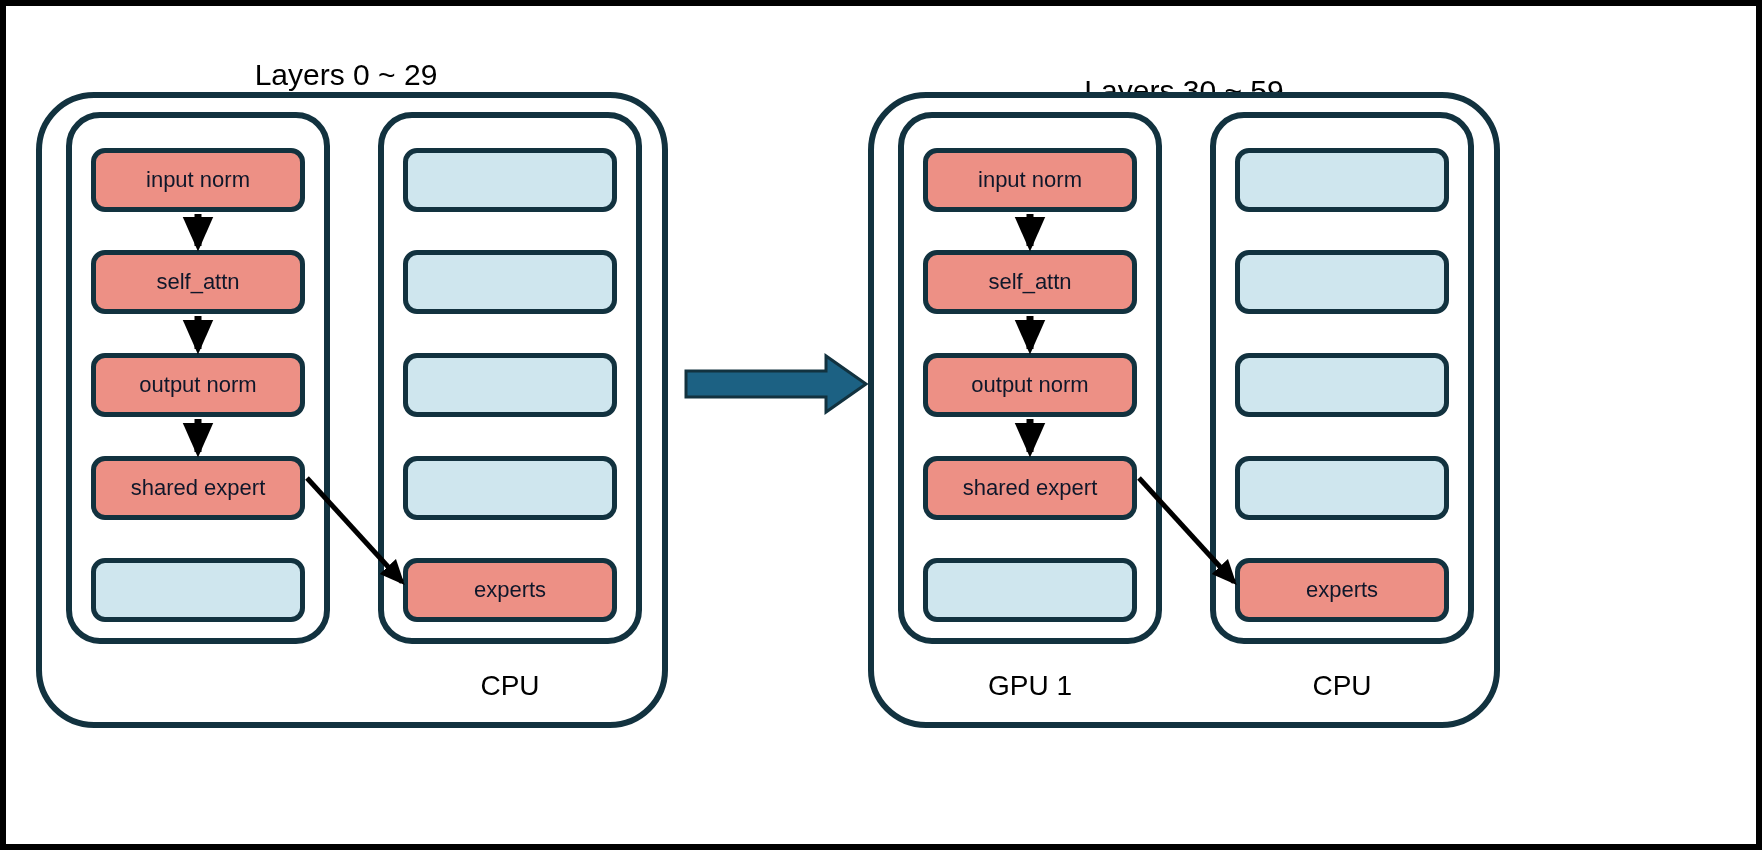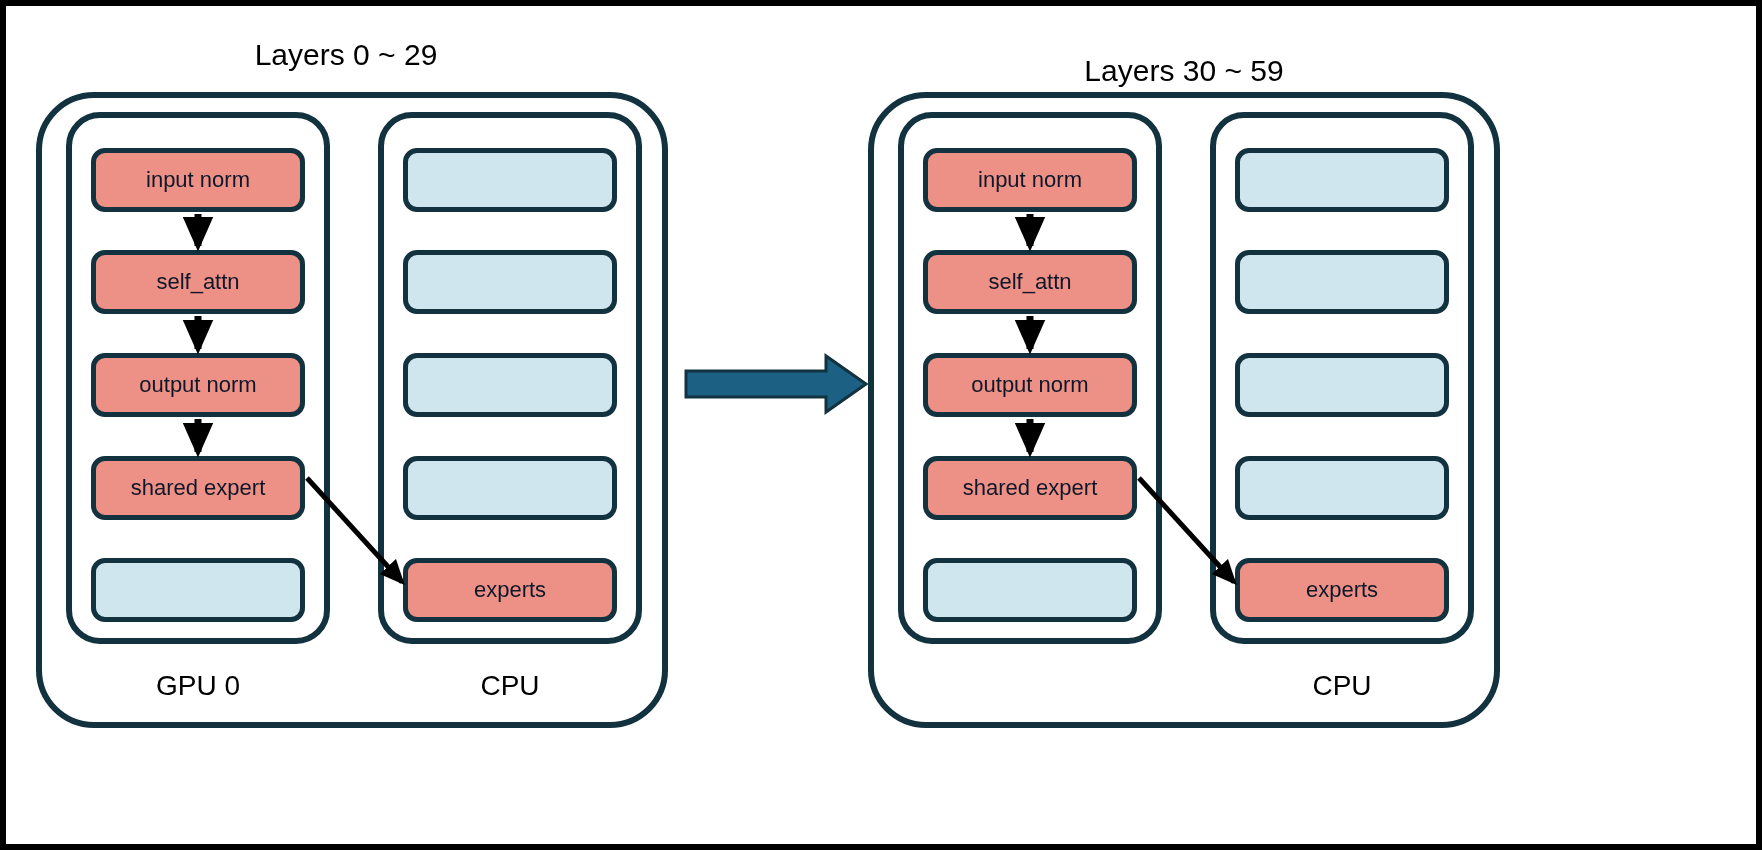--- a/index.html
+++ b/index.html
@@ -39,20 +39,21 @@
   .sidebar-bar.right { right: 0; }
 
   
   .panel-title {
     position: absolute;
     font-size: 30px;
     color: #000000;
     white-space: nowrap;
     text-align: center;
     letter-spacing: 0px;
+    margin-top: 20px;
   }
 
   
   .device {
     position: absolute;
     box-sizing: border-box;
     border: 6px solid #12323F;
     border-radius: 58px;
     background: #ffffff;
   }
@@ -154,21 +155,20 @@
   <div class="slot inactive" style="left:403px; top:353px; width:214px; height:64px;">
     <span></span>
   </div>
   <div class="slot inactive" style="left:403px; top:456px; width:214px; height:64px;">
     <span></span>
   </div>
   <div class="slot active" style="left:403px; top:558px; width:214px; height:64px;">
     <span>experts</span>
   </div>
 
-  <div class="device-label" style="left:66px; top:670px; width:264px;">GPU 0</div>
   <div class="device-label" style="left:378px; top:670px; width:264px;">CPU</div>
 
 
   <div class="panel-title" style="left:868px; top:54px; width:632px;">Layers 30 ~ 59</div>
 
   <div class="device" style="left:868px; top:92px; width:632px; height:636px;"></div>
 
   <div class="column" style="left:898px; top:112px; width:264px; height:532px;"></div>
 
   <div class="slot active" style="left:923px; top:148px; width:214px; height:64px;">
@@ -198,20 +198,21 @@
   <div class="slot inactive" style="left:1235px; top:353px; width:214px; height:64px;">
     <span></span>
   </div>
   <div class="slot inactive" style="left:1235px; top:456px; width:214px; height:64px;">
     <span></span>
   </div>
   <div class="slot active" style="left:1235px; top:558px; width:214px; height:64px;">
     <span>experts</span>
   </div>
 
+  <div class="device-label" style="left:898px; top:670px; width:264px;">GPU 1</div>
   <div class="device-label" style="left:1210px; top:670px; width:264px;">CPU</div>
 
   <svg id="arrows" viewBox="0 0 1762 850" xmlns="http://www.w3.org/2000/svg">
     <defs>
       <marker id="tip-black" viewBox="0 0 10 10" refX="8.4" refY="5" markerWidth="5" markerHeight="5" orient="auto-start-reverse">
         <path d="M 0 0.6 L 10 5 L 0 9.4 z" fill="#000000"></path>
       </marker>
     </defs>
 
     <g>

